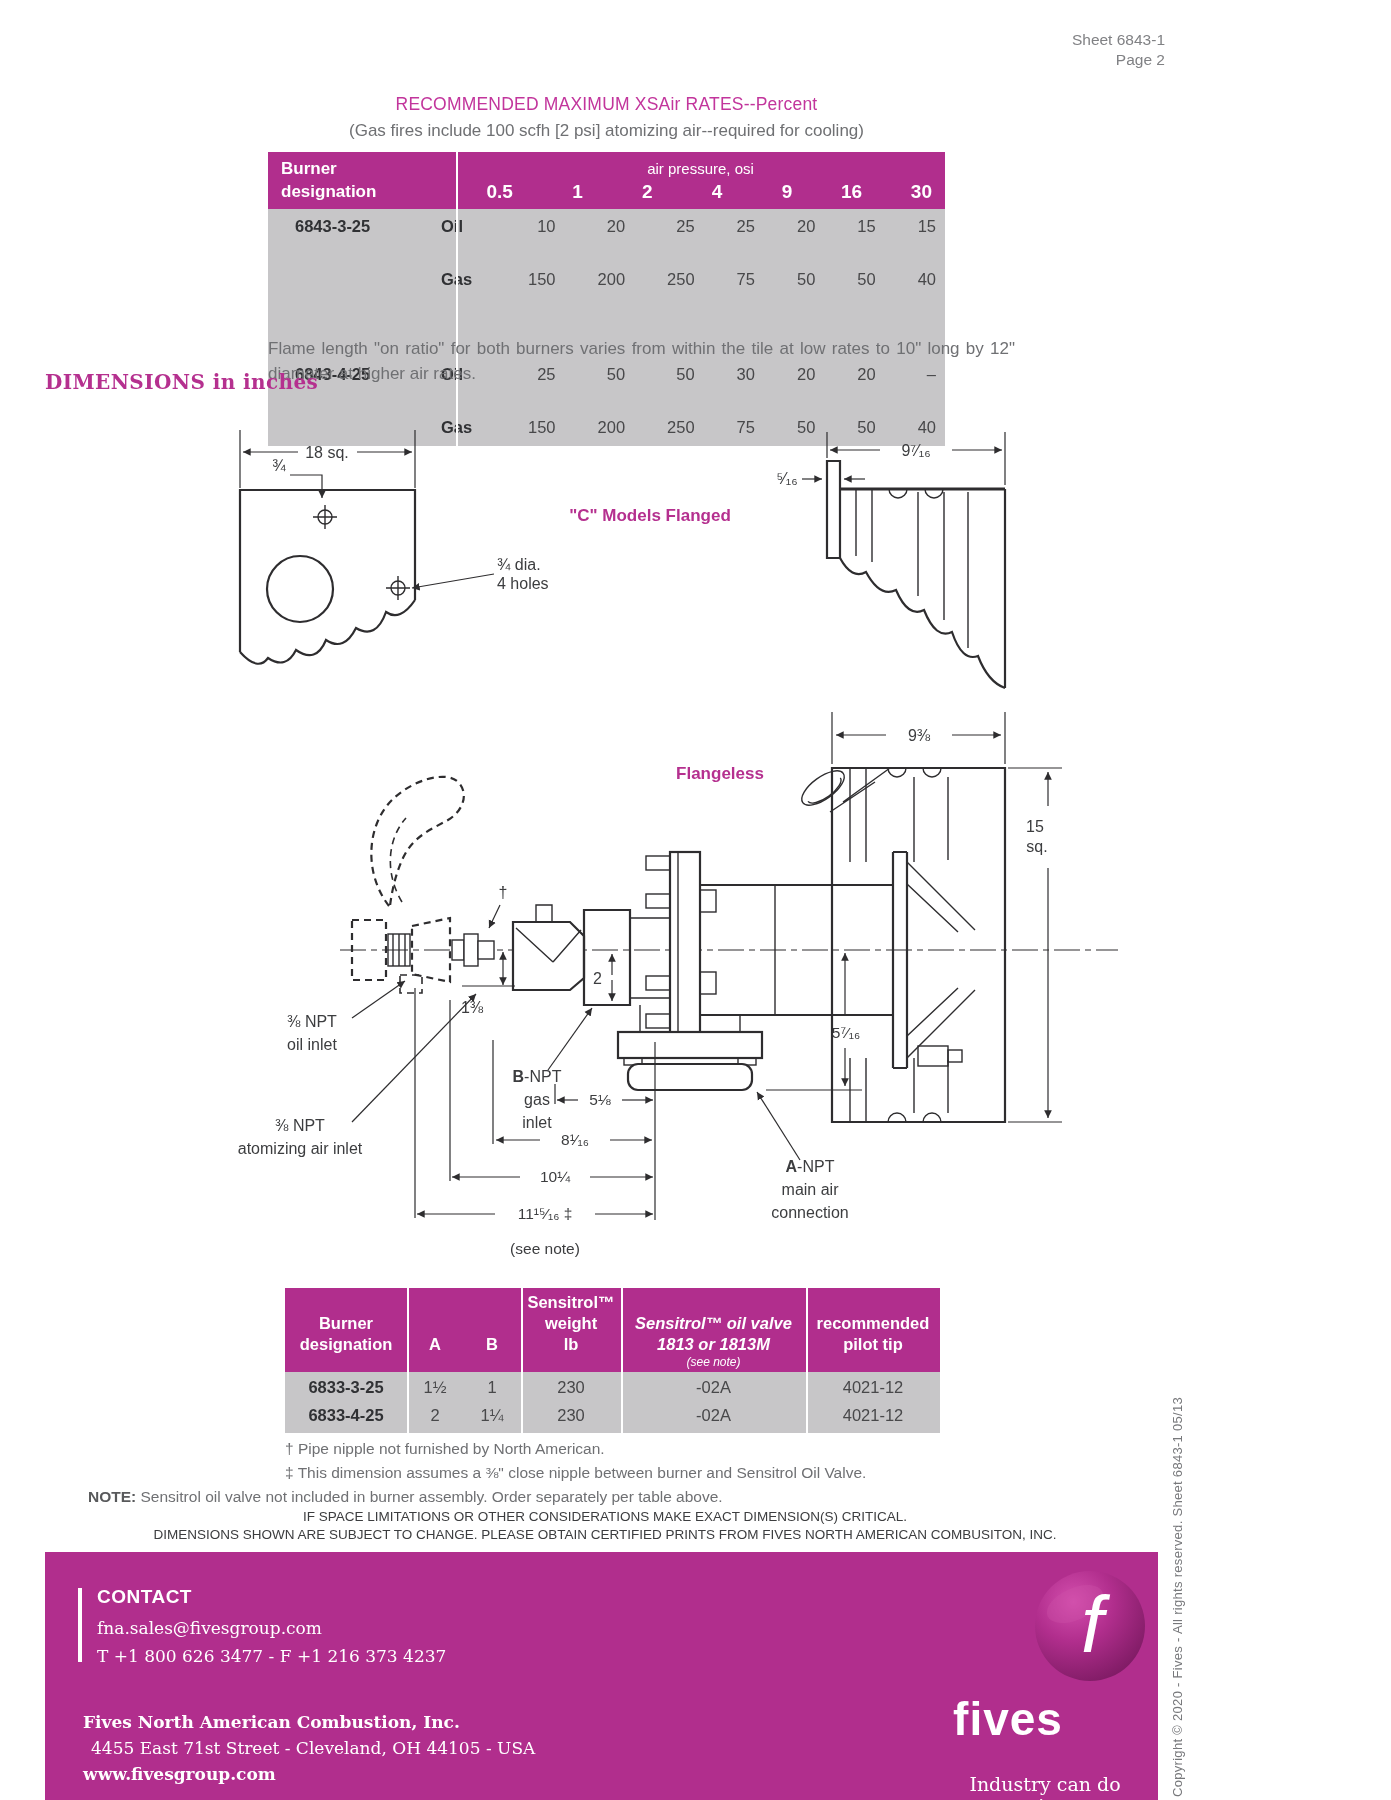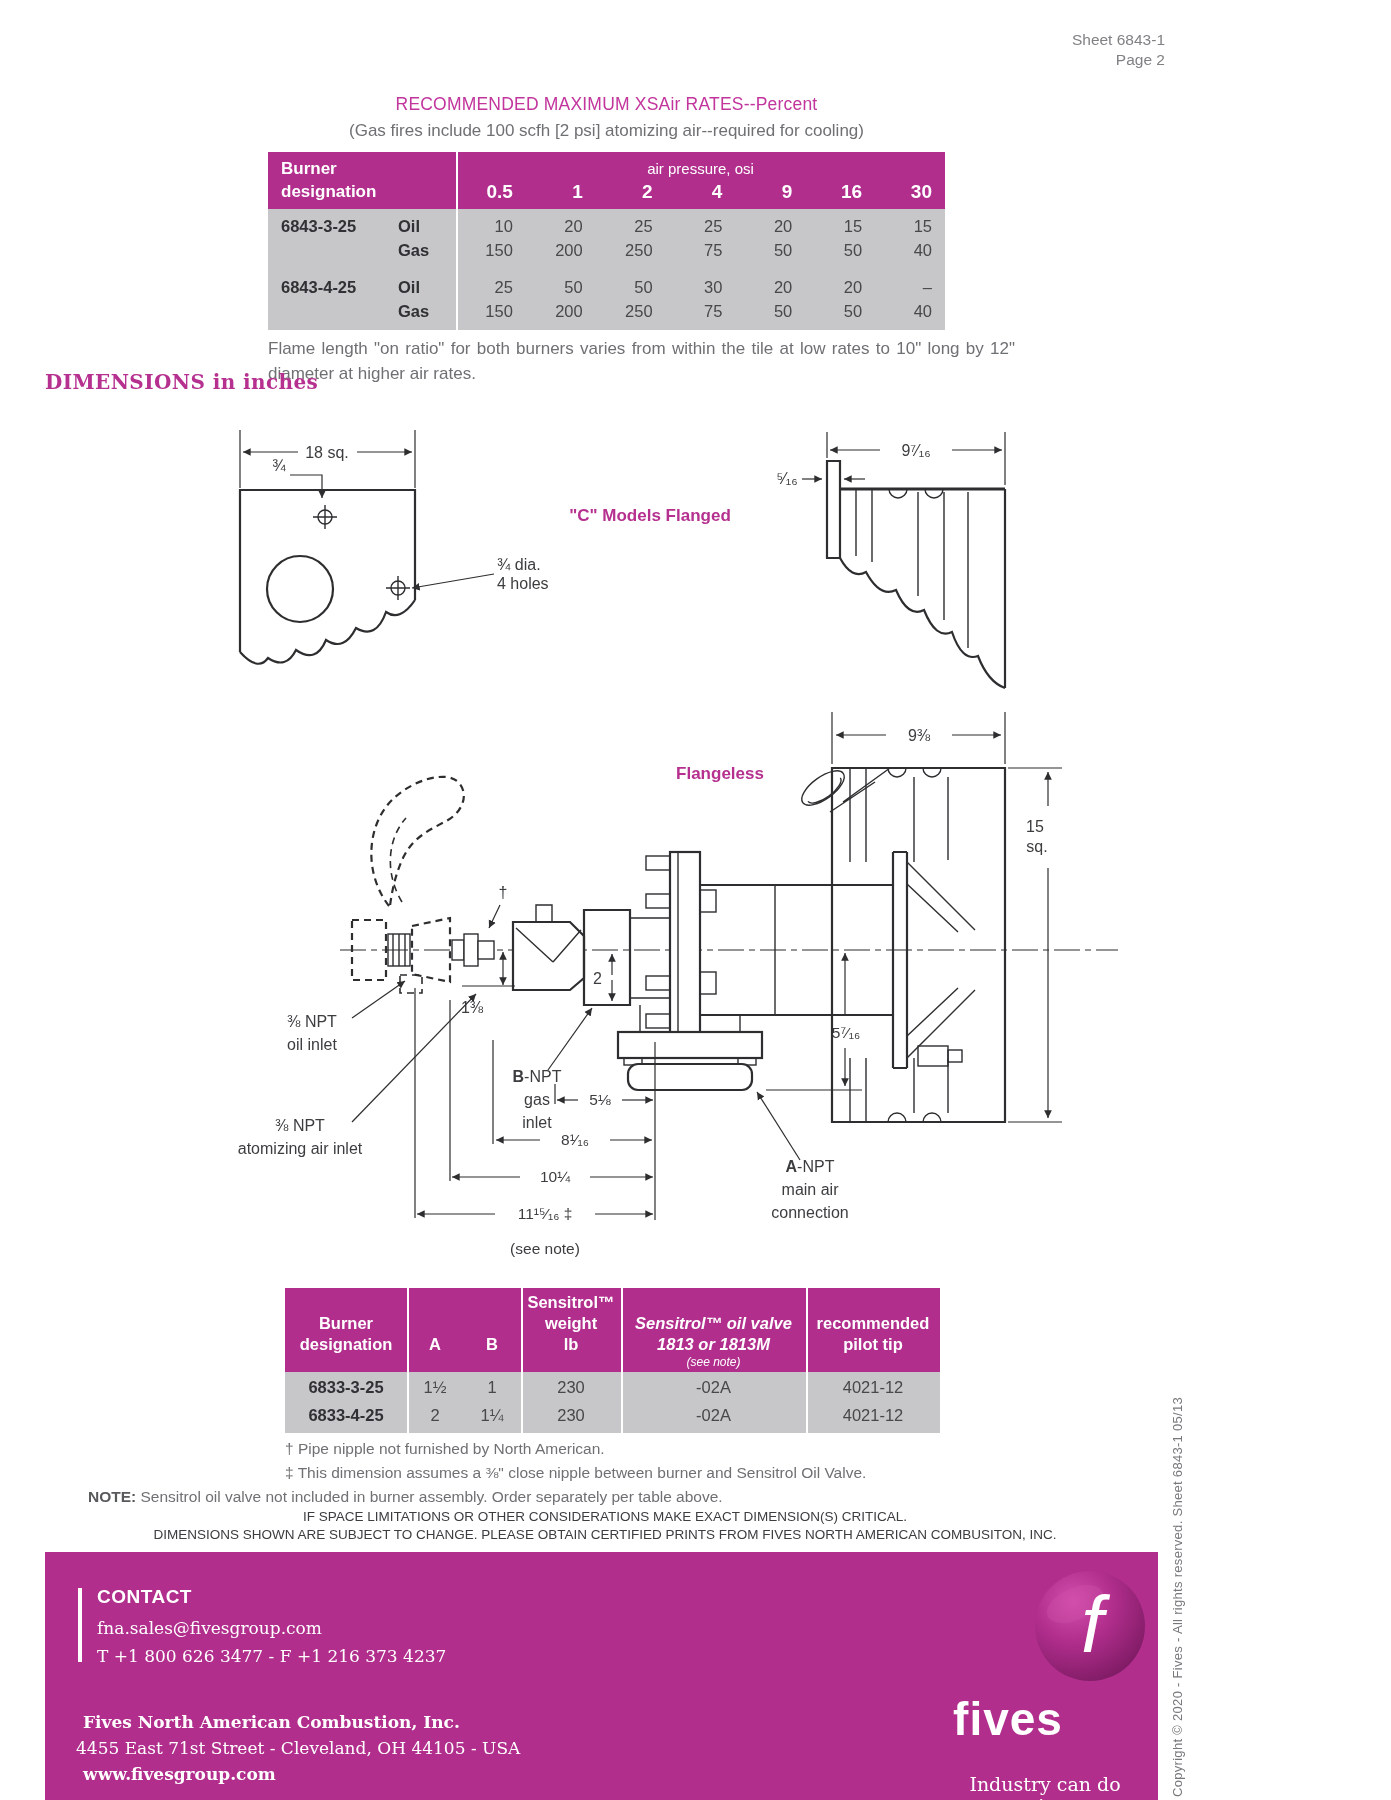--- a/index.html
+++ b/index.html
@@ -16,21 +16,21 @@
   .subtitle{left:180px;top:121px;width:853px;text-align:center;font-size:17px;color:var(--tgray);}
   
   .t1{left:268px;top:152px;width:677px;}
   .t1 .hd{display:grid;grid-template-columns:130px 58px repeat(7,1fr);background:var(--mag);color:#fff;
           padding:5px 0 6px;line-height:23px;}
   .t1 .r1c1{grid-column:1;grid-row:1;font-weight:bold;font-size:17px;padding-left:13px;}
   .t1 .r1g{grid-column:3 / span 7;grid-row:1;text-align:center;font-size:15px;}
   .t1 .r2c1{grid-column:1;grid-row:2;font-weight:bold;font-size:17px;padding-left:13px;}
   .t1 .p{grid-row:2;font-weight:bold;font-size:19px;text-align:right;padding-right:13px;}
   .t1 .bd{display:grid;grid-template-columns:130px 58px repeat(7,1fr);background:var(--gray);
-          padding:5px 0 7px;line-height:24px;font-size:16.5px;color:#48484a;}
+          padding:5px 14px 7px;line-height:24px;font-size:16.5px;color:#48484a;gap:29px;}
   .t1 .d,.t1 .f{font-weight:bold;color:#303134;}
   .t1 .d{padding-left:13px;}
   .t1 .v{text-align:right;padding-right:13px;}
   .t1 .sp{grid-column:1 / -1;height:13px;}
   .vrule{position:absolute;top:0;height:100%;width:2px;background:#fff;}
   
   .flame{left:268px;top:336px;width:747px;font-size:17px;line-height:25px;color:var(--tgray);text-align:justify;}
   
   .dimh{left:45px;top:370px;font-family:"DejaVu Serif",serif;font-size:20px;color:#b5308f;letter-spacing:.4px;font-weight:bold;}
   
@@ -60,21 +60,21 @@
   .noteline{font-size:15.5px;color:var(--tgray);}
   .notelbl{font-weight:bold;color:#58595b;}
   .disc{left:90px;top:1508px;width:1030px;text-align:center;font-size:13.5px;line-height:17.5px;color:var(--tdark);}
   
   .footer{left:45px;top:1552px;width:1113px;height:248px;background:var(--mag);color:#fff;}
   .fbar{left:33px;top:36px;width:4px;height:74px;background:#fff;}
   .fcontact{left:52px;top:34px;font-size:19px;font-weight:bold;letter-spacing:.5px;}
   .femail{left:52px;top:66px;font-family:"DejaVu Serif",serif;font-size:17px;}
   .fphone{left:52px;top:94px;font-family:"DejaVu Serif",serif;font-size:17px;}
   .fcompany{left:38px;top:160px;font-family:"DejaVu Serif",serif;font-size:17px;font-weight:bold;}
-  .faddress{left:31px;top:186px;font-family:"DejaVu Serif",serif;font-size:17px;}
+  .faddress{left:46px;top:186px;font-family:"DejaVu Serif",serif;font-size:17px;}
   .fweb{left:38px;top:212px;font-family:"DejaVu Serif",serif;font-size:17px;font-weight:bold;}
   .flogo{left:983px;top:12px;}
   .fword{left:883px;top:140px;width:160px;text-align:center;font-size:46px;font-weight:bold;letter-spacing:1px;}
   .ftag{left:915px;top:202px;width:170px;text-align:center;font-family:"DejaVu Serif",serif;font-size:19px;margin-top:19px;}
   
   .copyright{left:1170px;top:1797px;width:645px;transform:rotate(-90deg);transform-origin:0 0;
              font-size:13px;color:#77787b;letter-spacing:.3px;}
 </style>
 </head>
 <body>

